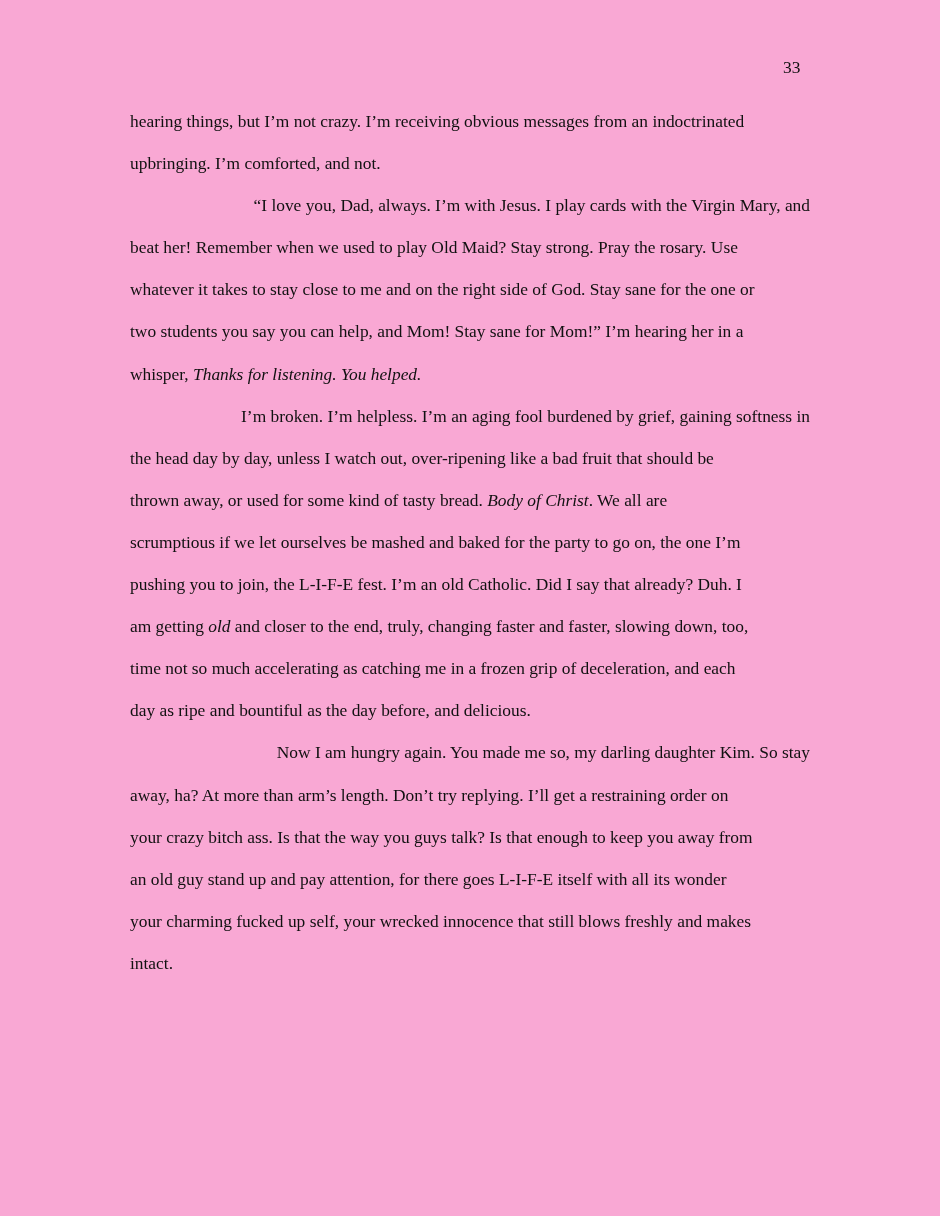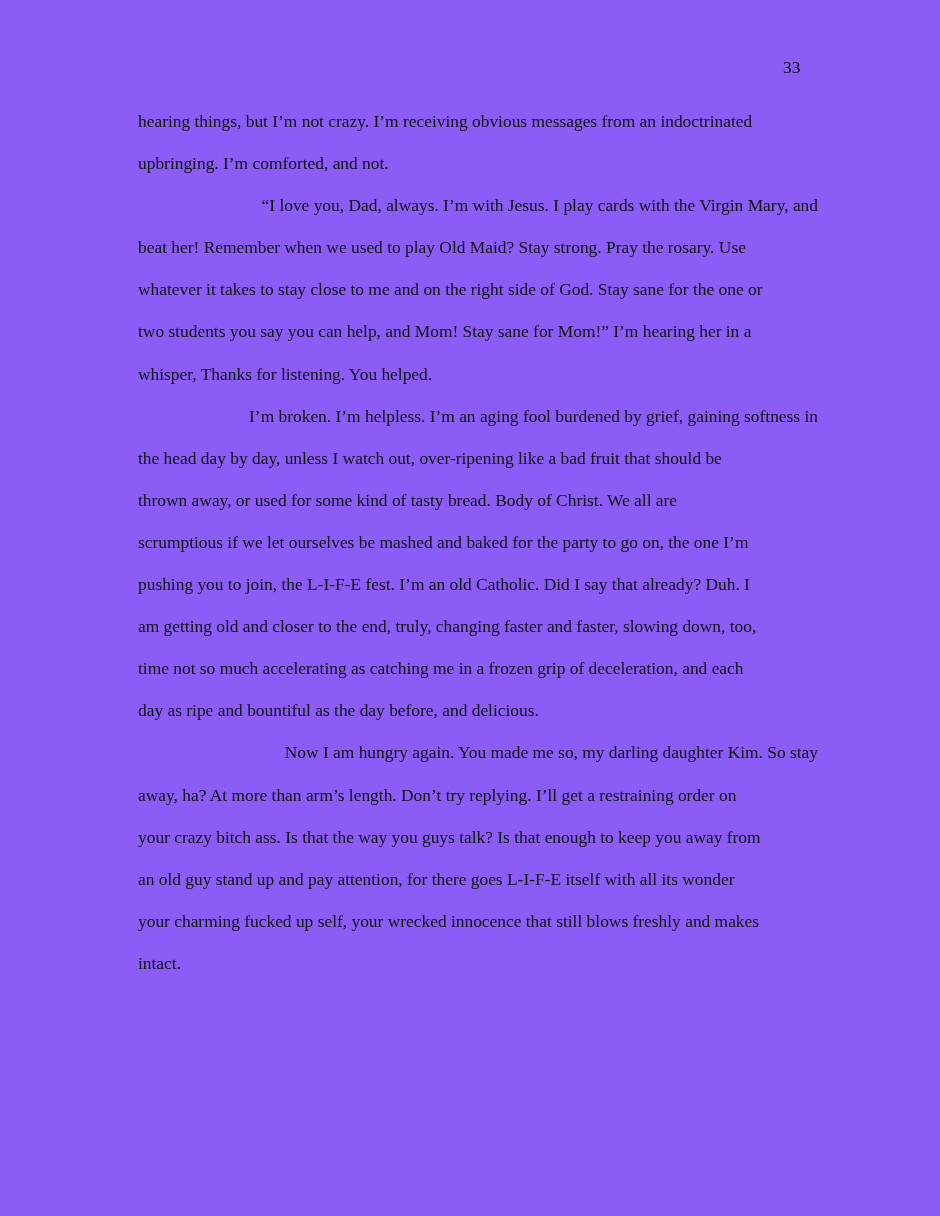--- a/index.html
+++ b/index.html
@@ -1,34 +1,34 @@
 <!DOCTYPE html>
 <html><head>
 <meta charset="utf-8">
 <style>
   html, body { margin: 0; padding: 0; background: #ffffff; }
   body { width: 940px; height: 1216px; position: relative; overflow: hidden; }
   .page {
     position: absolute; left: 0; top: 0; width: 940px; height: 1216px;
-    background: #8b5cf6; color: #111111;
+    background: #f9a8d4; color: #111111;
     font-family: "Liberation Serif", "DejaVu Serif", serif;
     font-size: 17.4px;
   }
   .page-number {
     position: absolute; top: 57px; left: 783px;
     font-size: 17.4px; line-height: 20px;
   }
   .body-text {
-    position: absolute; left: 138px; top: 111px; width: 680px;
+    position: absolute; left: 130px; top: 111px; width: 680px;
   }
   .line {
     height: 42.1px; line-height: 20px; white-space: nowrap;
   }
   .line.indent { padding-left: 55px; text-align: right; }
-  .seg-italic { }
+  .seg-italic { font-style: italic; }
 </style>
 </head>
 <body>
 
 <div class="page">
   <div class="page-number">33</div>
   <div class="body-text" id="body-text">
       <div>
         <div class="line"><span>hearing things, but I’m not crazy. I’m receiving obvious messages from an indoctrinated</span></div>
         <div class="line"><span>upbringing. I’m comforted, and not.</span></div>

